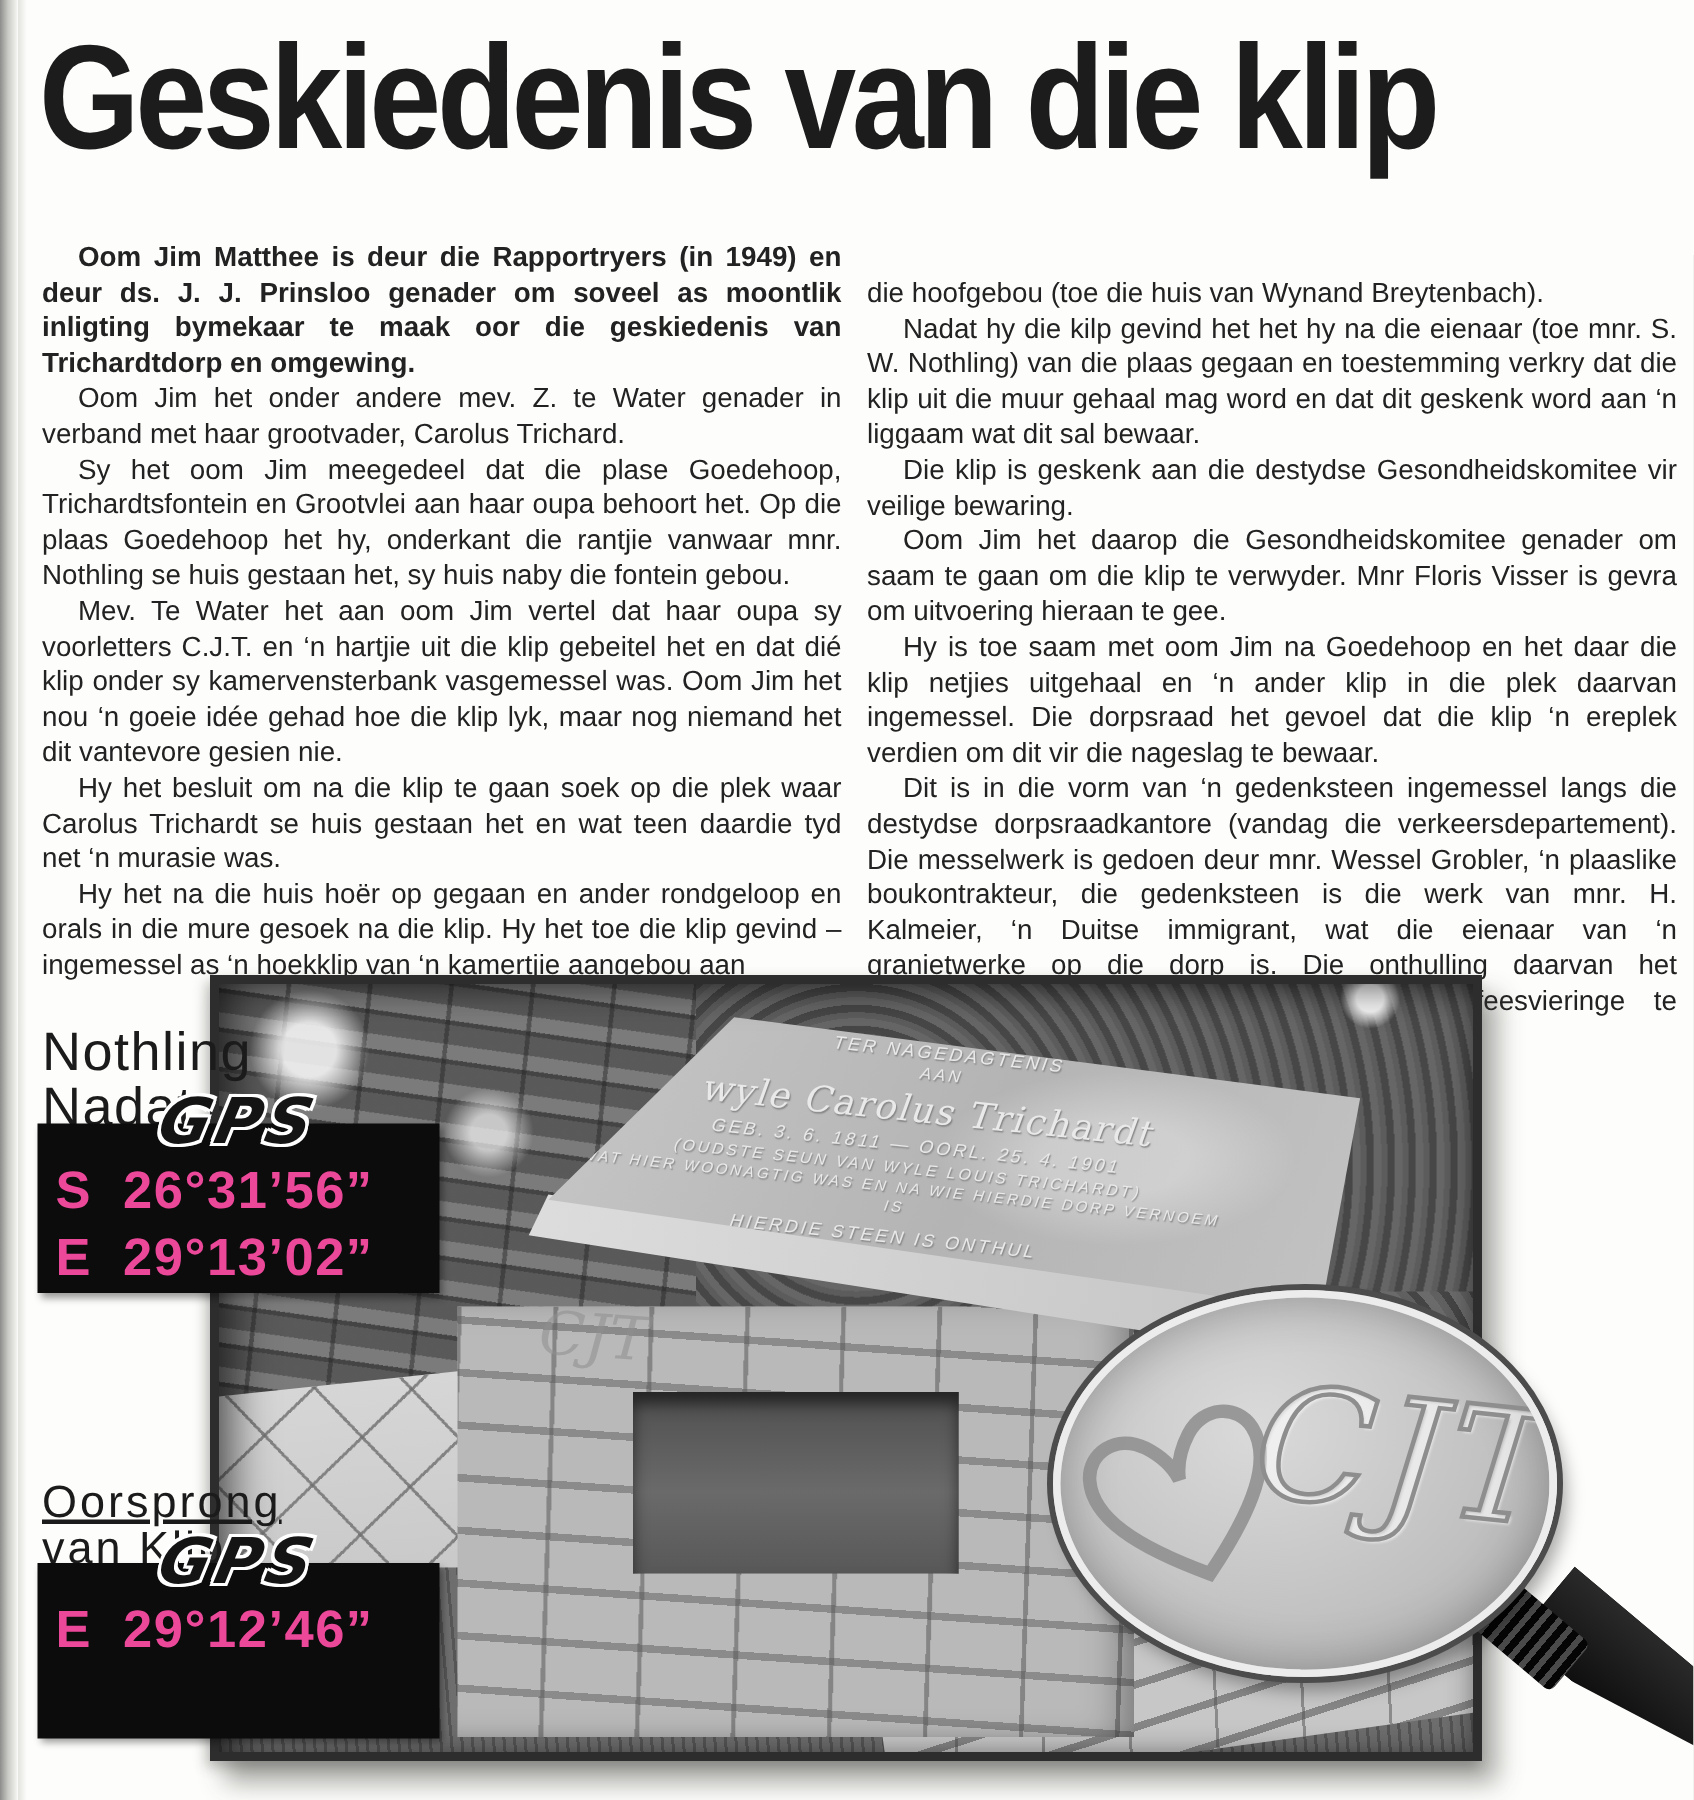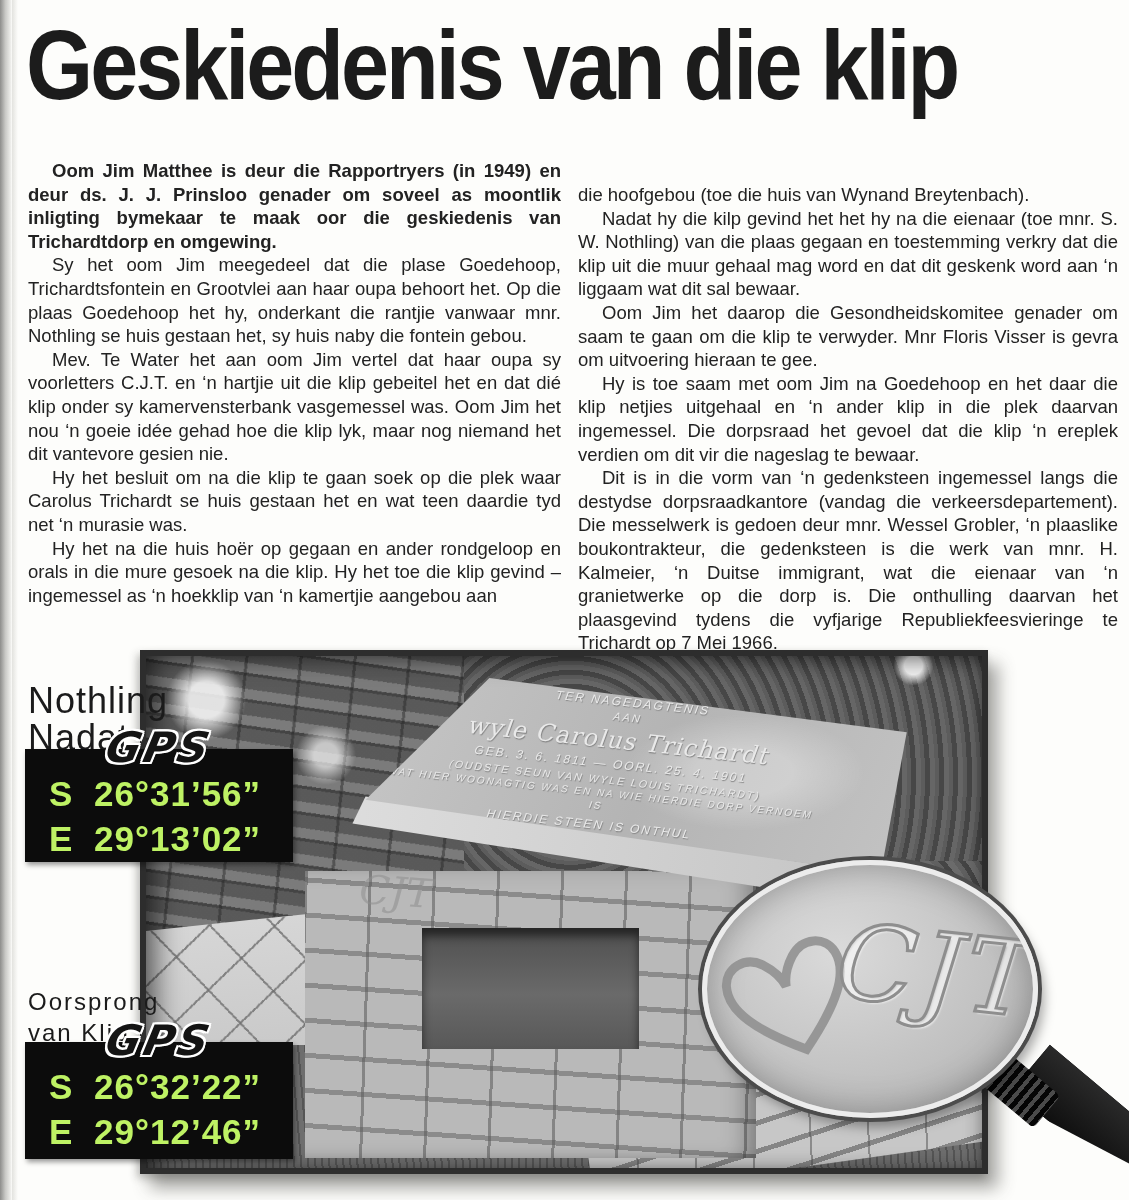--- a/index.html
+++ b/index.html
@@ -104,32 +104,32 @@
   .pl-5{font-size:10px;}
   .pl-6{font-size:12px;margin-top:4px;}
   .pl-7{font-size:9.5px;}
   .pl-8{font-size:15px;}
   .pl-9{font-size:10.5px;}
   .pl-10{font-size:11px;}
 
   
   .side-label{position:absolute;color:#1b1b1b;z-index:20;}
   .label1{left:28px;top:682px;font-size:36px;line-height:37px;letter-spacing:1px;}
-  .label2{left:28px;top:986px;font-size:24px;line-height:31px;letter-spacing:2px;}
+  .label2{left:28px;top:986px;font-size:30px;line-height:31px;letter-spacing:2px;text-decoration:underline;}
   .gpsbox{position:absolute;width:268px;background:#0c0c0c;z-index:21;
           box-shadow:2px 3px 5px rgba(0,0,0,.4);}
   .box1{left:25px;top:749px;height:113px;}
   .box2{left:25px;top:1042px;height:117px;}
   .gps-logo{position:absolute;left:50%;top:-26px;transform:translateX(-50%) skewX(-12deg);
           font-family:"DejaVu Sans",sans-serif;font-weight:bold;font-style:italic;
           font-size:42px;letter-spacing:3px;color:#141414;
           text-shadow:-2px -2px 0 #fff,2px -2px 0 #fff,-2px 2px 0 #fff,2px 2px 0 #fff,
                       0 -2px 0 #fff,0 2px 0 #fff,-2px 0 0 #fff,2px 0 0 #fff;}
-  .coords{position:absolute;left:0;right:0;top:22px;padding-left:12px;color:#bef264;
-          font-weight:bold;font-size:35px;line-height:45px;word-spacing:10px;letter-spacing:1px;margin-left:12px;}
+  .coords{position:absolute;left:0;right:0;top:22px;padding-left:12px;color:#ec4899;
+          font-weight:bold;font-size:35px;line-height:45px;word-spacing:10px;letter-spacing:1px;}
 
   
   .magnifier{position:absolute;left:702px;top:860px;width:336px;height:258px;z-index:30;
           border-radius:50%;box-sizing:border-box;border:5px solid #ececec;
           box-shadow:0 0 0 4px #4c4c4c,6px 9px 12px rgba(0,0,0,.35),inset 0 0 34px rgba(0,0,0,.28);
           background:radial-gradient(ellipse at 40% 35%,#dadada,#bcbcbc 70%,#a8a8a8);overflow:hidden;}
   .mag-initials{position:absolute;left:40%;top:18%;font-family:"DejaVu Serif",serif;
           font-style:italic;font-size:104px;color:transparent;
           -webkit-text-stroke:3px #8e8e8e;text-shadow:2px 2px 2px rgba(255,255,255,.6);
           transform:rotate(6deg);letter-spacing:4px;}
@@ -146,29 +146,31 @@
 
 <div class="page">
 
   <div class="edge"></div>
   <div class="edge2"></div>
 
   <h1 class="title">Geskiedenis van die klip</h1>
 
   <div class="col col-left">
     <p class="lead ind">Oom Jim Matthee is deur die Rapportryers (in 1949) en deur ds. J. J. Prinsloo genader om soveel as moontlik inligting bymekaar te maak oor die geskiedenis van Trichardtdorp en omgewing.</p>
+    <p class="ind">Oom Jim het onder andere mev. Z. te Water genader in verband met haar grootvader, Carolus Trichard.</p>
     <p class="ind">Sy het oom Jim meegedeel dat die plase Goedehoop, Trichardtsfontein en Grootvlei aan haar oupa behoort het. Op die plaas Goedehoop het hy, onderkant die rantjie vanwaar mnr. Nothling se huis gestaan het, sy huis naby die fontein gebou.</p>
     <p class="ind">Mev. Te Water het aan oom Jim vertel dat haar oupa sy voorletters C.J.T. en ‘n hartjie uit die klip gebeitel het en dat dié klip onder sy kamervensterbank vasgemessel was. Oom Jim het nou ‘n goeie idée gehad hoe die klip lyk, maar nog niemand het dit vantevore gesien nie.</p>
     <p class="ind">Hy het besluit om na die klip te gaan soek op die plek waar Carolus Trichardt se huis gestaan het en wat teen daardie tyd net ‘n murasie was.</p>
     <p class="ind">Hy het na die huis hoër op gegaan  en ander rondgeloop en orals in die mure gesoek na die klip. Hy het toe die klip gevind – ingemessel as ‘n hoekklip van ‘n kamertjie aangebou aan</p>
   </div>
 
   <div class="col col-right">
     <p>die hoofgebou (toe die huis van Wynand Breytenbach).</p>
     <p class="ind">Nadat hy die kilp gevind het het hy na die eienaar (toe mnr. S. W. Nothling) van die plaas gegaan en toestemming verkry dat die klip uit die muur gehaal mag word en dat dit geskenk word aan ‘n liggaam wat dit sal bewaar.</p>
+    <p class="ind">Die klip is geskenk aan die destydse Gesondheidskomitee vir veilige bewaring.</p>
     <p class="ind">Oom Jim het daarop die Gesondheidskomitee genader om saam  te gaan om die klip te verwyder. Mnr Floris Visser is gevra om uitvoering hieraan te gee.</p>
     <p class="ind">Hy is toe saam met oom Jim na Goedehoop en het daar die klip netjies uitgehaal en ‘n ander klip in die plek daarvan ingemessel. Die dorpsraad het gevoel dat die klip ‘n ereplek verdien om dit vir die nageslag te bewaar.</p>
     <p class="ind">Dit is in die vorm van ‘n gedenksteen ingemessel langs die destydse dorpsraadkantore (vandag die verkeersdepartement). Die messelwerk is gedoen deur mnr. Wessel Grobler, ‘n plaaslike boukontrakteur, die gedenksteen is die werk van mnr. H. Kalmeier, ‘n Duitse immigrant, wat die eienaar van ‘n granietwerke op die dorp is. Die onthulling daarvan het plaasgevind tydens die vyfjarige Republiekfeesvieringe te Trichardt op 7 Mei 1966.</p>
   </div>
 
   <div class="photo">
     <div class="brickwall"></div>
     <div class="foliage"></div>
     <div class="foliage2"></div>
     <div class="paving"></div>
@@ -209,21 +211,20 @@
     </div>
   </div>
 
   <div class="side-label label2">
     <div>Oorsprong</div>
     <div>van Klip:</div>
   </div>
   <div class="gpsbox box2">
     <span class="gps-logo">GPS</span>
     <div class="coords">
-      <div>S 26°32’22”</div>
       <div>E 29°12’46”</div>
     </div>
   </div>
 
   <div class="mag-blade"></div>
   <div class="mag-collar"></div>
   <div class="magnifier">
     <svg class="mag-heart" width="150" height="150" viewBox="0 0 100 100">
       <path d="M50 88 C 22 66, 8 48, 12 32 C 15 20, 30 16, 40 26 C 46 32, 49 38, 50 44 C 51 38, 54 32, 60 26 C 70 16, 85 20, 88 32 C 92 48, 78 66, 50 88 Z" fill="none" stroke="#8d8d8d" stroke-width="6" opacity="0.85" transform="rotate(-18 50 50)"></path>
     </svg>

